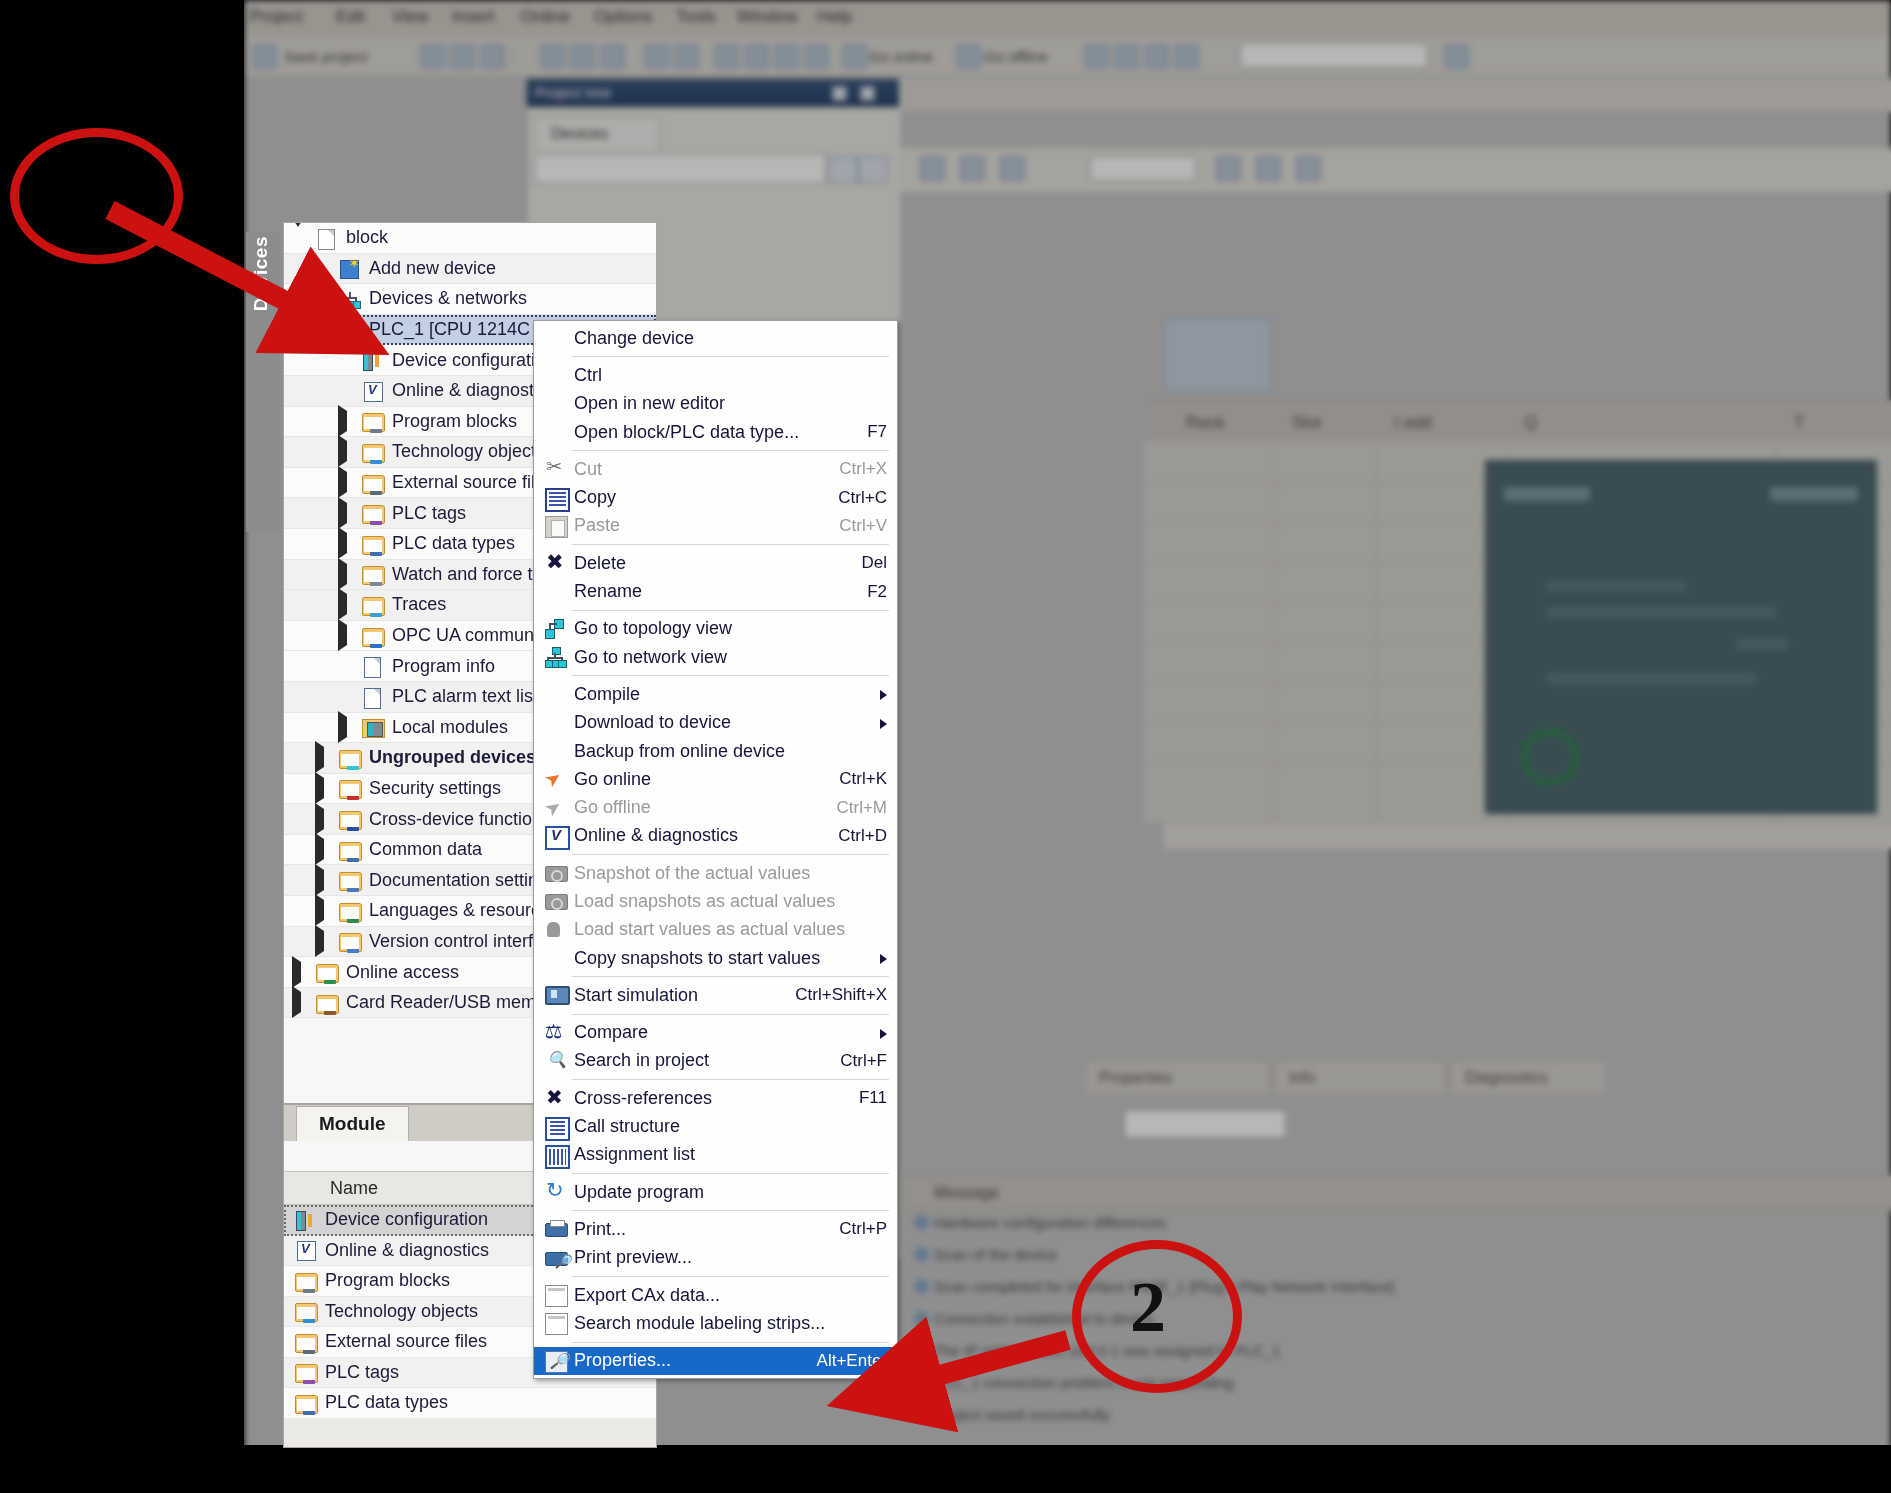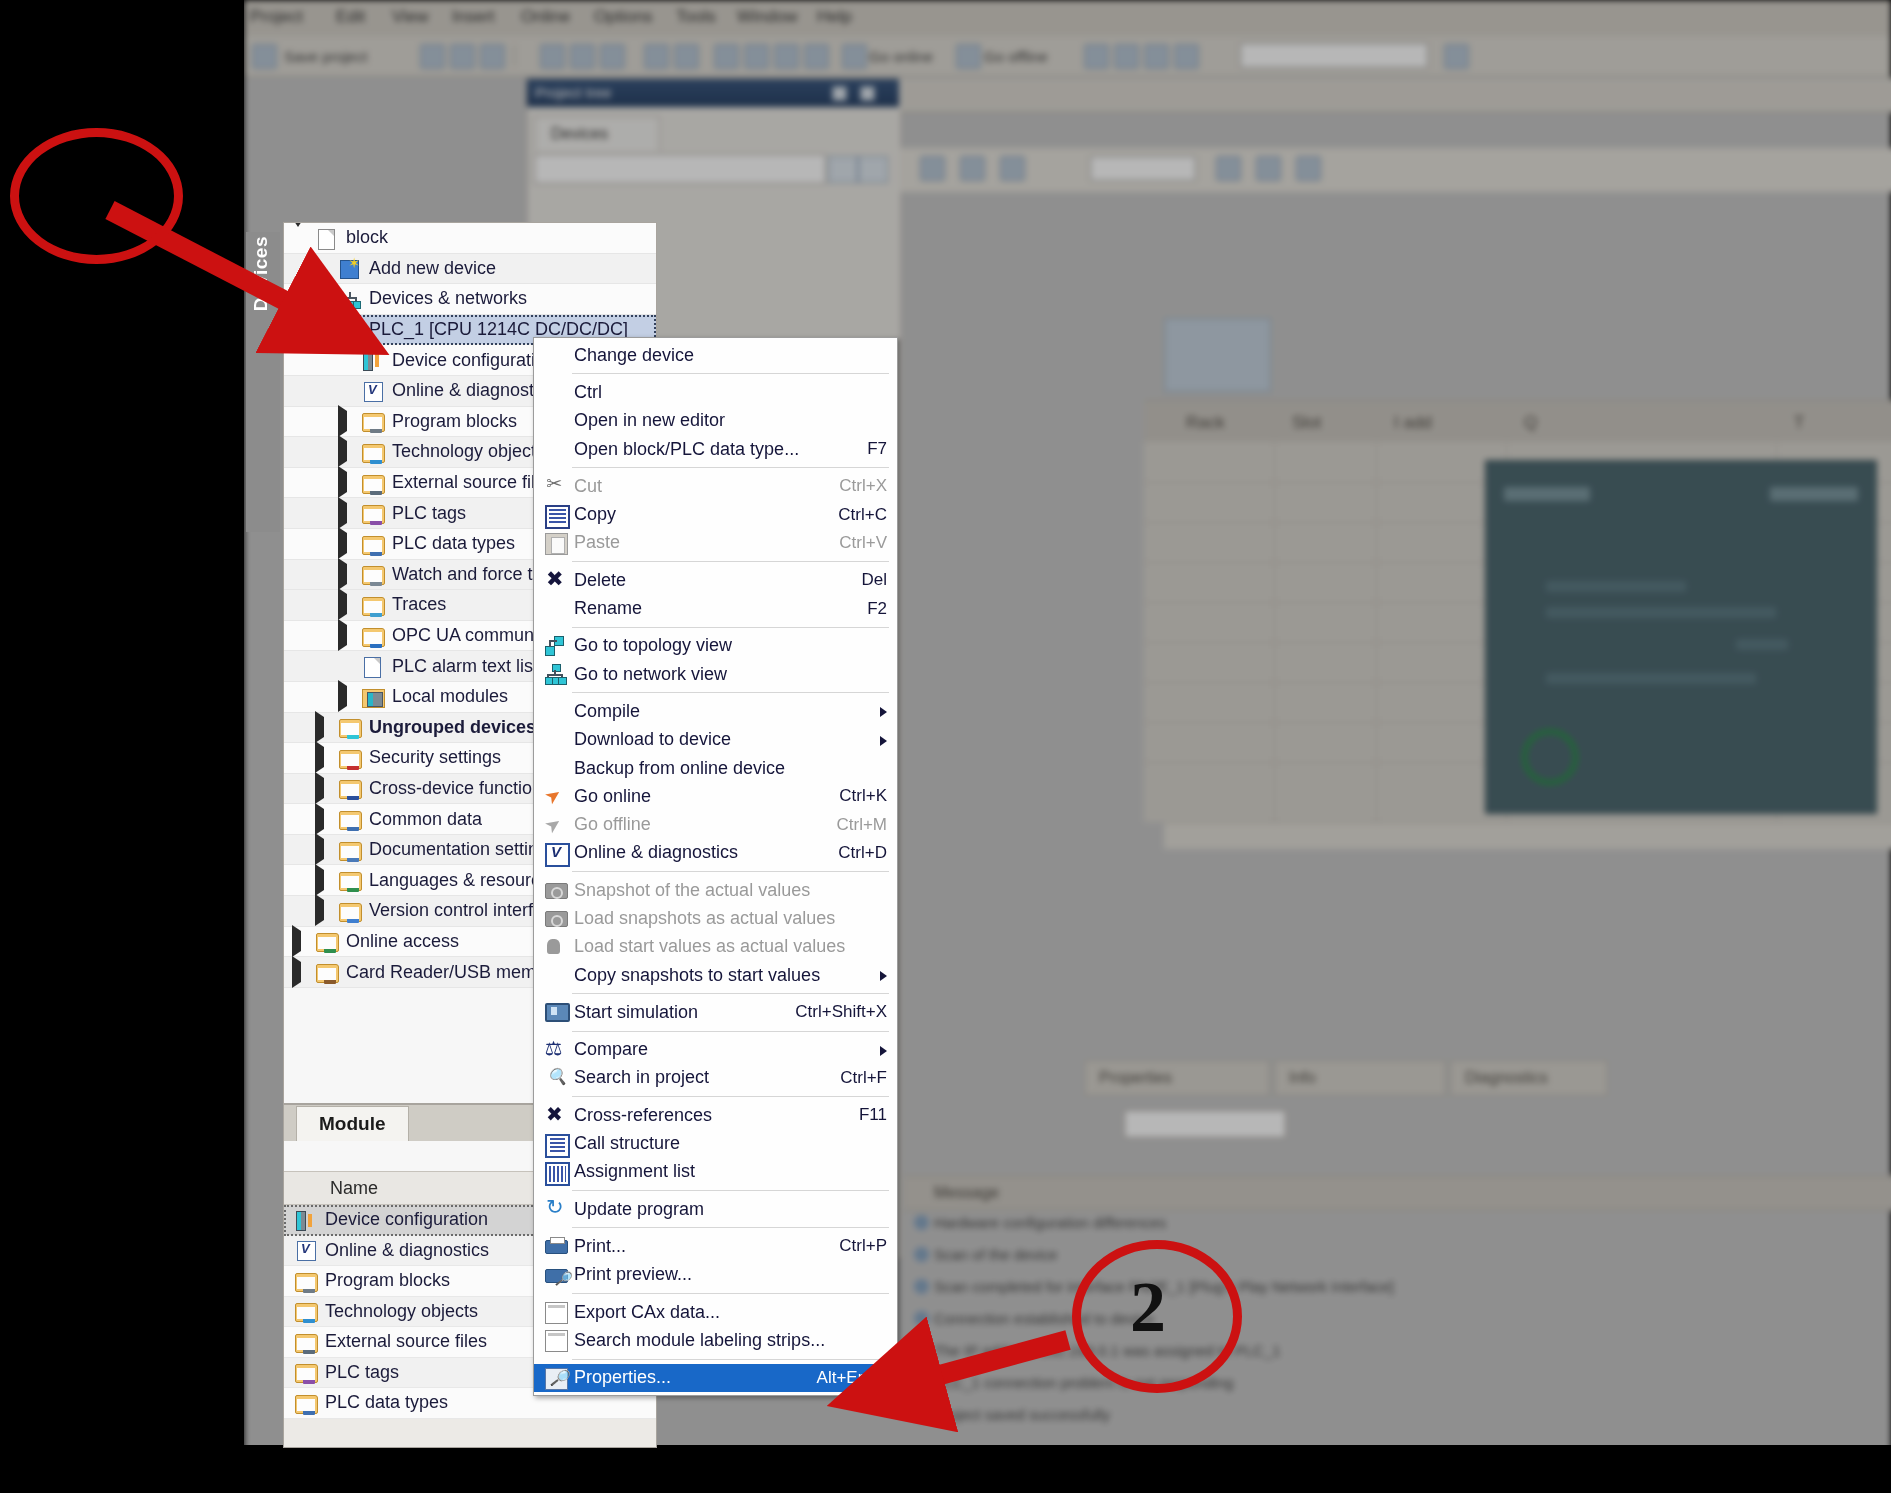--- a/index.html
+++ b/index.html
@@ -95,21 +95,21 @@
   .devnet .ln{position:absolute;background:#4a5560;}
   .adddev{position:absolute;left:2px;top:3px;width:17px;height:17px;background:#3f7fd0;border:1px solid #25538c;}
   .star{position:absolute;right:-2px;top:-3px;color:#f5d020;font-size:14px;line-height:10px;}
   .wrench{position:absolute;left:2px;top:2px;width:8px;height:18px;
       background:linear-gradient(90deg,#2fc5d6 0 4px,#7d8a93 4px 8px);border:1px solid #3c4a55;}
   .wrench:after{content:"";position:absolute;left:11px;top:2px;width:4px;height:13px;background:#f2a33c;}
   .stetho{position:absolute;left:3px;top:2px;width:17px;height:18px;background:#fff;border:1px solid #4a6fa5;}
   .stetho:after{content:"V";position:absolute;left:3px;top:-1px;font-size:13px;color:#22357a;font-weight:bold;}
 
   
-  #cmenu{position:absolute;left:533px;top:337px;width:363px;
+  #cmenu{position:absolute;left:533px;top:320px;width:363px;
          background:#fefefe;border:1px solid #9c9c9c;box-shadow:2px 2px 5px rgba(0,0,0,.35);
          padding:3px 0;z-index:40;}
   .mrow{position:relative;height:28.3px;display:flex;align-items:center;
         font-size:18px;color:#15153a;white-space:nowrap;padding-left:8px;}
   .mrow.dis{color:#9a9a9a;}
   .mrow.hl{background:#1868c8;color:#fff;}
   .mrow .mi-ico{width:28px;height:22px;flex:0 0 auto;position:relative;margin-right:4px;}
   .mrow .mi-lbl{flex:1 1 auto;}
   .mrow .mi-key{margin-left:12px;padding-right:10px;font-size:17px;}
   .mrow .mi-arrow{position:absolute;right:10px;top:10px;width:0;height:0;
@@ -482,20 +482,29 @@
       <span style="flex: 0 0 auto; width: 54px;"></span>
       <span class="tw"><i class="arrow"></i></span>
       <span style="width: 9px; flex: 0 0 auto;"></span>
       <span class="ti">
         <i class="fld">
           <b class="fld-badge" style="background:#2a6fc0"></b>
         </i>
       </span>
       <span class="tlabel">OPC UA communication</span>
     </div>
+    <div class="trow">
+      <span style="flex: 0 0 auto; width: 54px;"></span>
+      <span class="tw"></span>
+      <span style="width: 9px; flex: 0 0 auto;"></span>
+      <span class="ti">
+        <i class="doc" style="border-color:#4a6fa5"></i>
+      </span>
+      <span class="tlabel">Program info</span>
+    </div>
     <div class="trow alt">
       <span style="flex: 0 0 auto; width: 54px;"></span>
       <span class="tw"></span>
       <span style="width: 9px; flex: 0 0 auto;"></span>
       <span class="ti">
         <i class="doc" style="border-color:#4a6fa5"></i>
       </span>
       <span class="tlabel">PLC alarm text lists</span>
     </div>
     <div class="trow">

